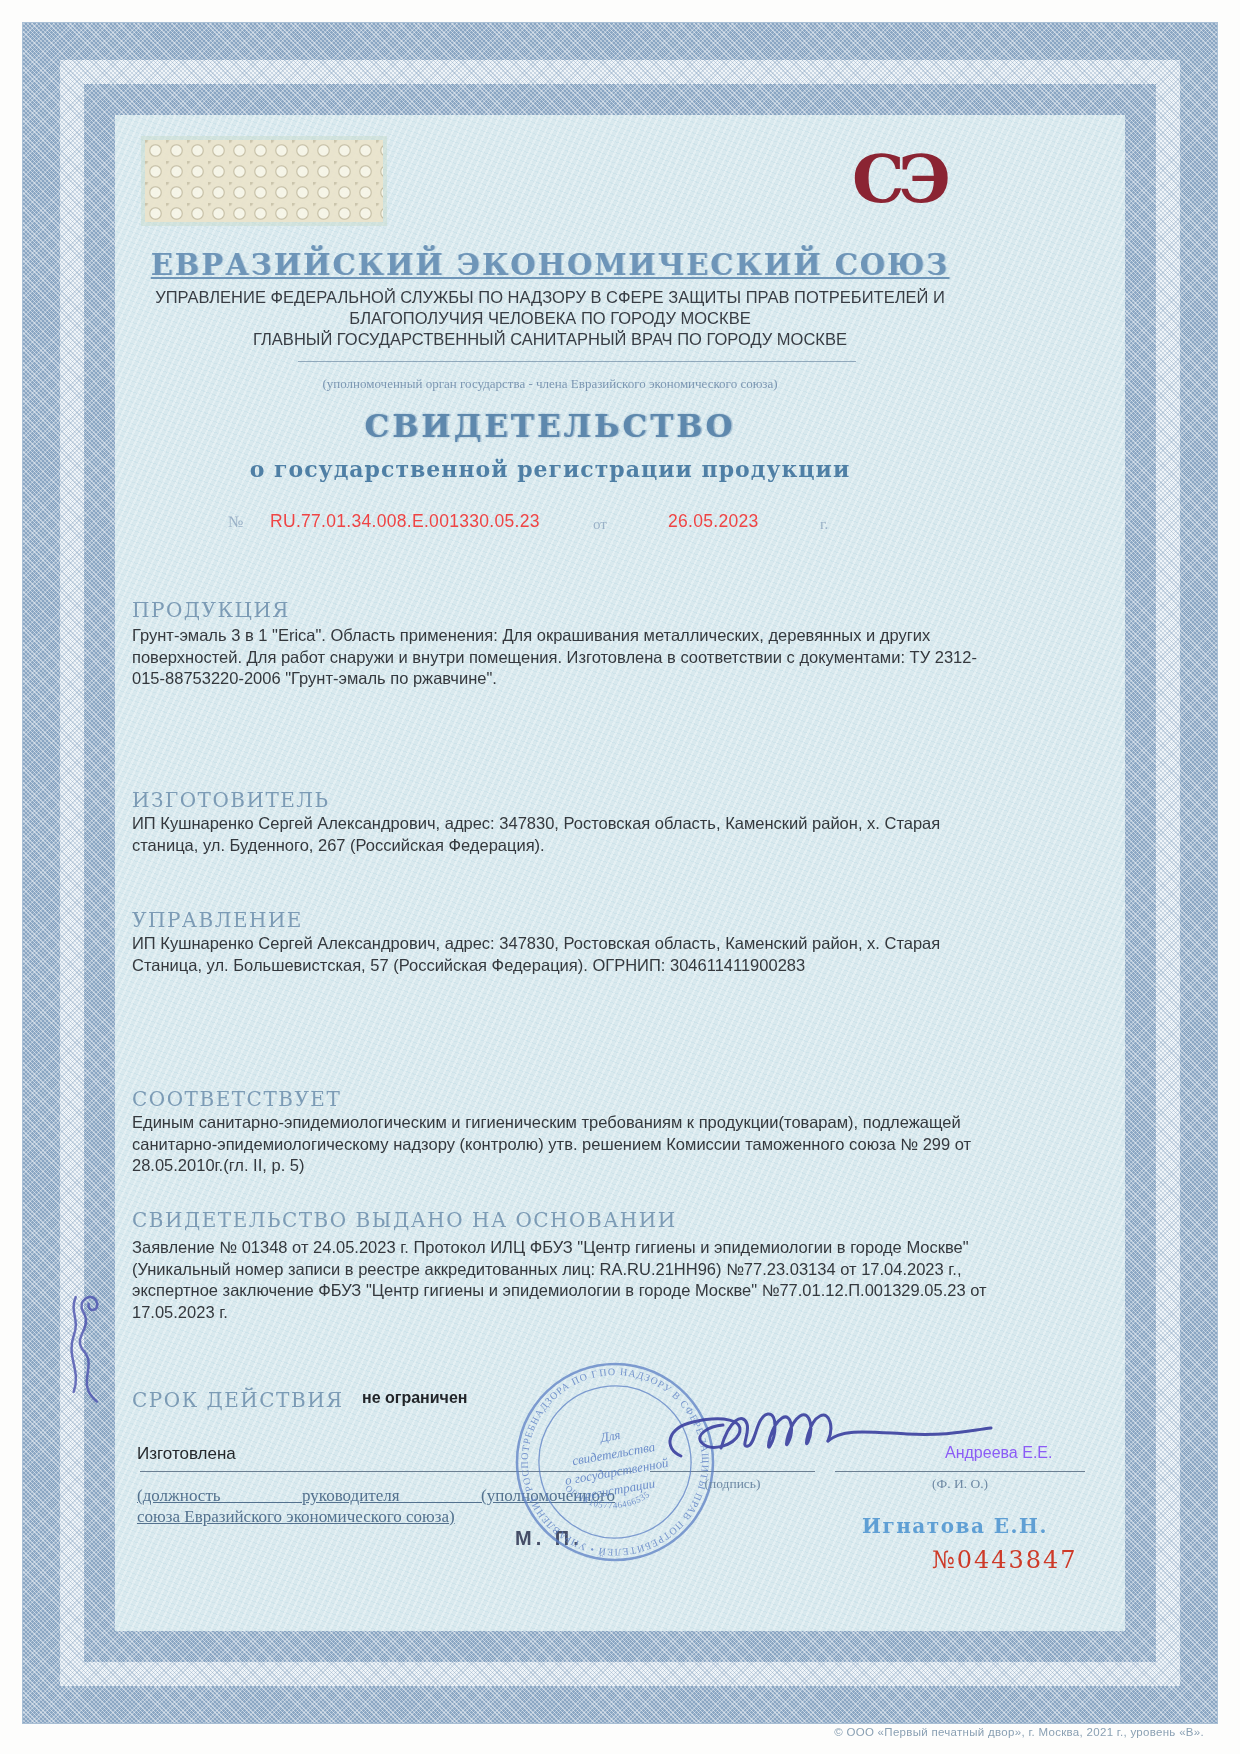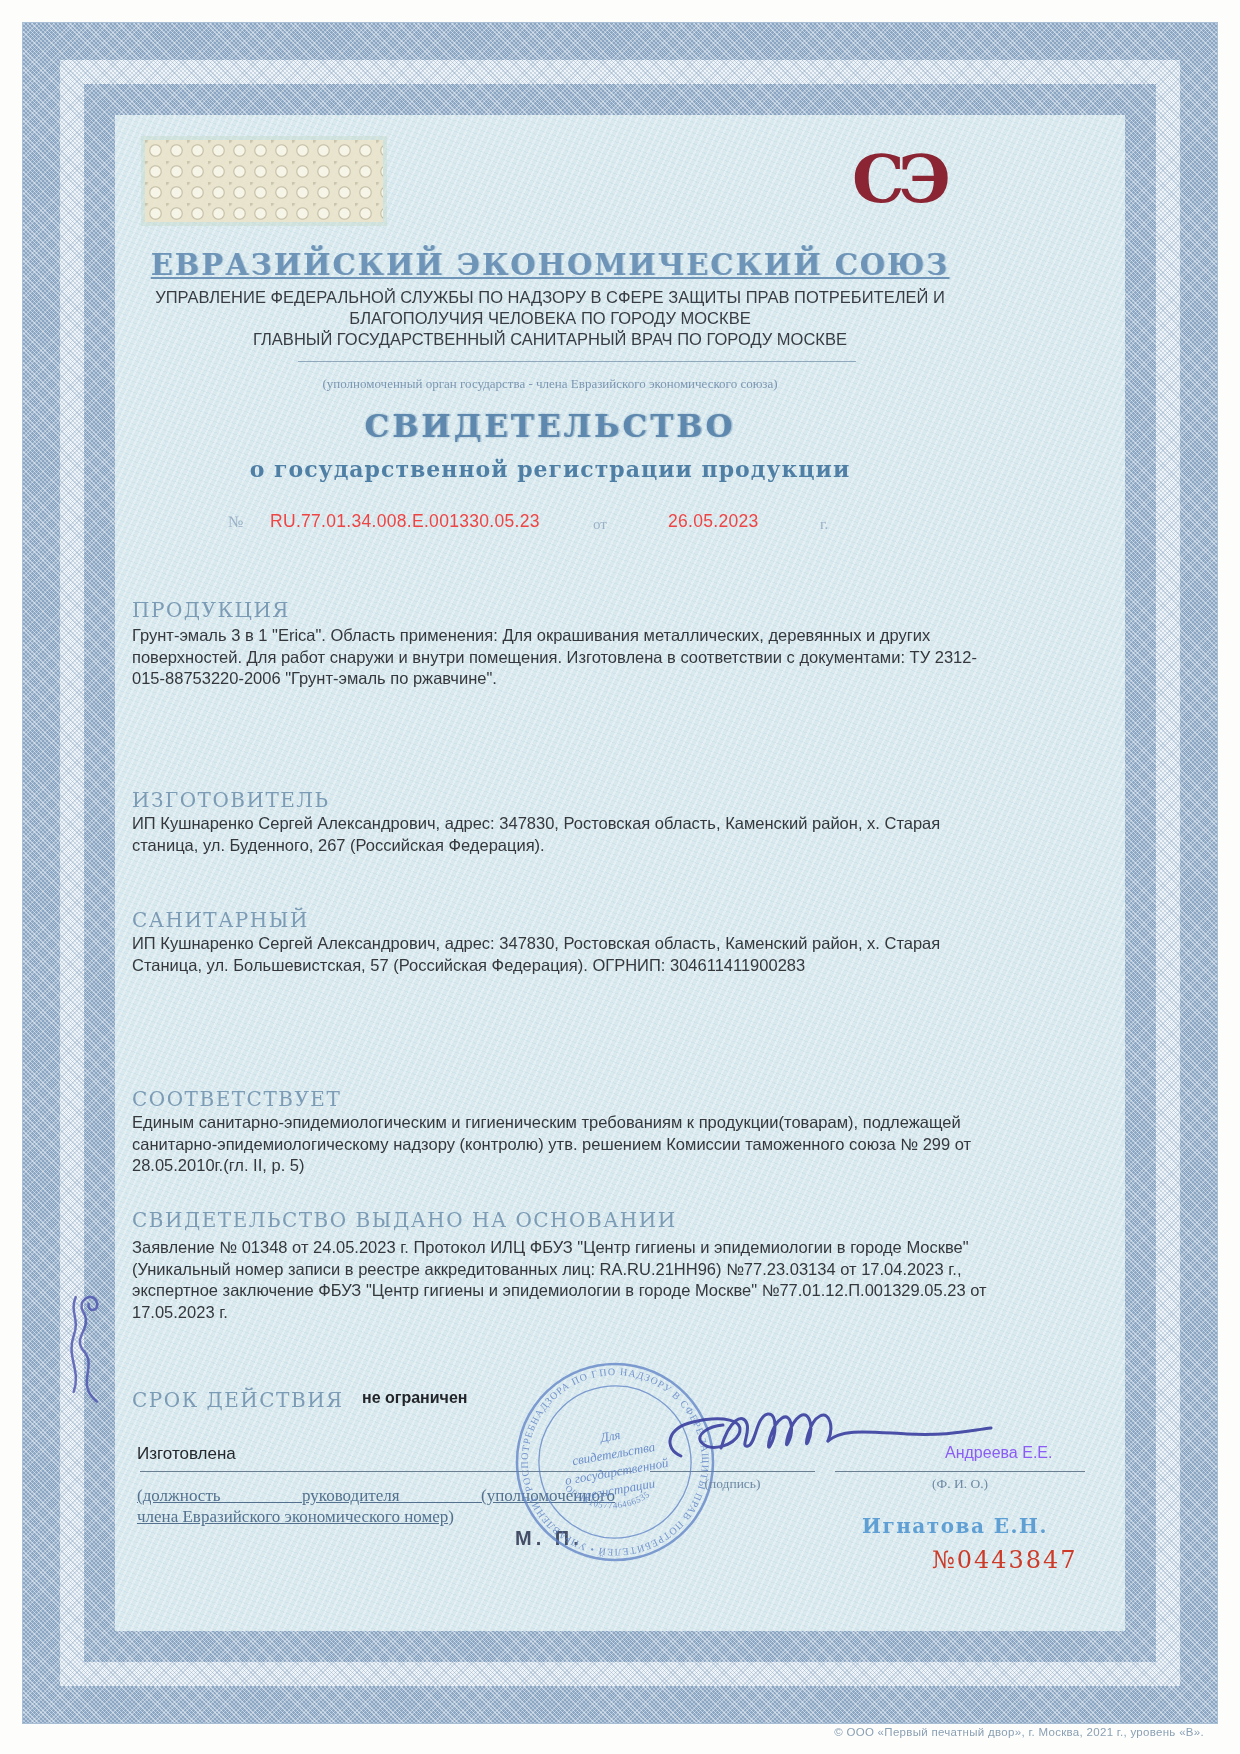--- a/index.html
+++ b/index.html
@@ -115,40 +115,40 @@
   <div class="lbl" style="left:593px;top:516px;font-size:15px;">от</div>
   <div class="val" style="left:668px;top:511px;">26.05.2023</div>
   <div class="lbl" style="left:820px;top:516px;font-size:15px;">г.</div>
 
   <div class="sec-h" style="top:598px;">ПРОДУКЦИЯ</div>
   <div class="sec-b" style="top:625px;">Грунт-эмаль 3 в 1 "Erica". Область применения: Для окрашивания металлических, деревянных и других поверхностей. Для работ снаружи и внутри помещения. Изготовлена в соответствии с документами: ТУ 2312-015-88753220-2006 "Грунт-эмаль по ржавчине".</div>
 
   <div class="sec-h" style="top:788px;">ИЗГОТОВИТЕЛЬ</div>
   <div class="sec-b" style="top:813px;">ИП Кушнаренко Сергей Александрович, адрес: 347830, Ростовская область, Каменский район, х. Старая станица, ул. Буденного, 267 (Российская Федерация).</div>
 
-  <div class="sec-h" style="top:908px;">САНИТАРНЫЙ</div>
+  <div class="sec-h" style="top:908px;">УПРАВЛЕНИЕ</div>
   <div class="sec-b" style="top:933px;">ИП Кушнаренко Сергей Александрович, адрес: 347830, Ростовская область, Каменский район, х. Старая Станица, ул. Большевистская, 57 (Российская Федерация). ОГРНИП: 304611411900283</div>
 
   <div class="sec-h" style="top:1087px;">СООТВЕТСТВУЕТ</div>
   <div class="sec-b" style="top:1112px;">Единым санитарно-эпидемиологическим и гигиеническим требованиям к продукции(товарам), подлежащей санитарно-эпидемиологическому надзору (контролю) утв. решением Комиссии таможенного союза № 299 от 28.05.2010г.(гл. II, р. 5)</div>
 
   <div class="sec-h" style="top:1208px;">СВИДЕТЕЛЬСТВО ВЫДАНО НА ОСНОВАНИИ</div>
   <div class="sec-b" style="top:1237px;">Заявление № 01348 от 24.05.2023 г. Протокол ИЛЦ ФБУЗ "Центр гигиены и эпидемиологии в городе Москве" (Уникальный номер записи в реестре аккредитованных лиц: RA.RU.21НН96) №77.23.03134 от 17.04.2023 г., экспертное заключение ФБУЗ "Центр гигиены и эпидемиологии в городе Москве" №77.01.12.П.001329.05.23 от 17.05.2023 г.</div>
 
   <div class="sec-h" style="top:1388px;">СРОК ДЕЙСТВИЯ</div>
   <div class="validity-value">не ограничен</div>
 
   <div class="head-label">Изготовлена</div>
   <div class="sig-line" style="left:140px;width:492px;"></div>
   <div class="sig-line" style="left:650px;width:165px;"></div>
   <div class="sig-line" style="left:835px;width:250px;"></div>
 
   <div class="caption">
     <div class="jline">(должность руководителя (уполномоченного</div>
-    <div>члена Евразийского экономического номер)</div>
+    <div>союза Евразийского экономического союза)</div>
   </div>
 
   <div class="mp-mark">М. П.</div>
 
   <svg class="stamp-box" viewBox="0 0 220 220">
     <defs>
       <path id="ringPath" d="M 110 23 A 87 87 0 1 1 109.9 23"></path>
       <path id="ogrnPath" d="M 56 128 A 66 66 0 0 0 164 128"></path>
     </defs>
     <g fill="none" stroke="#5b7fc4" opacity="0.75">

